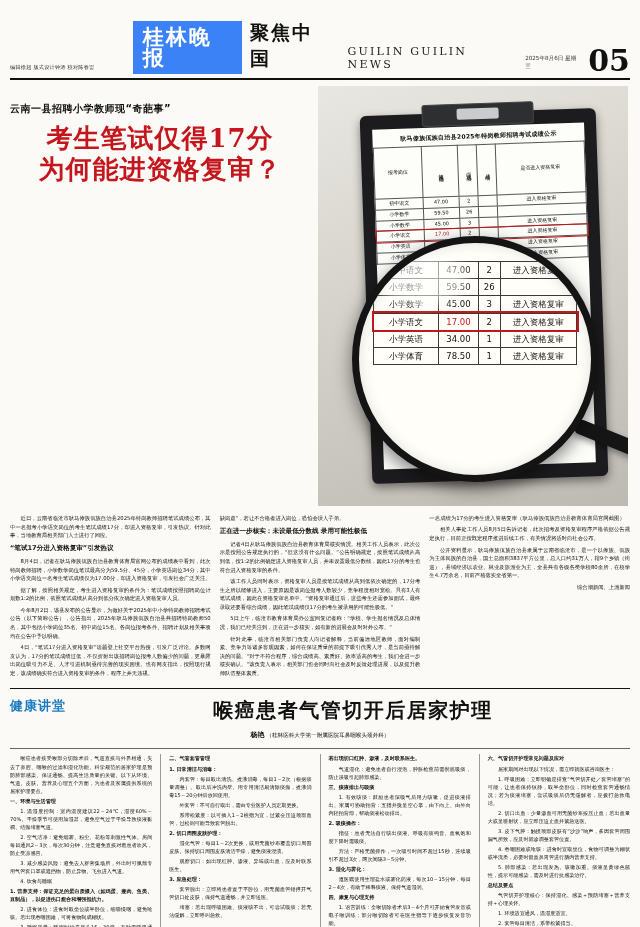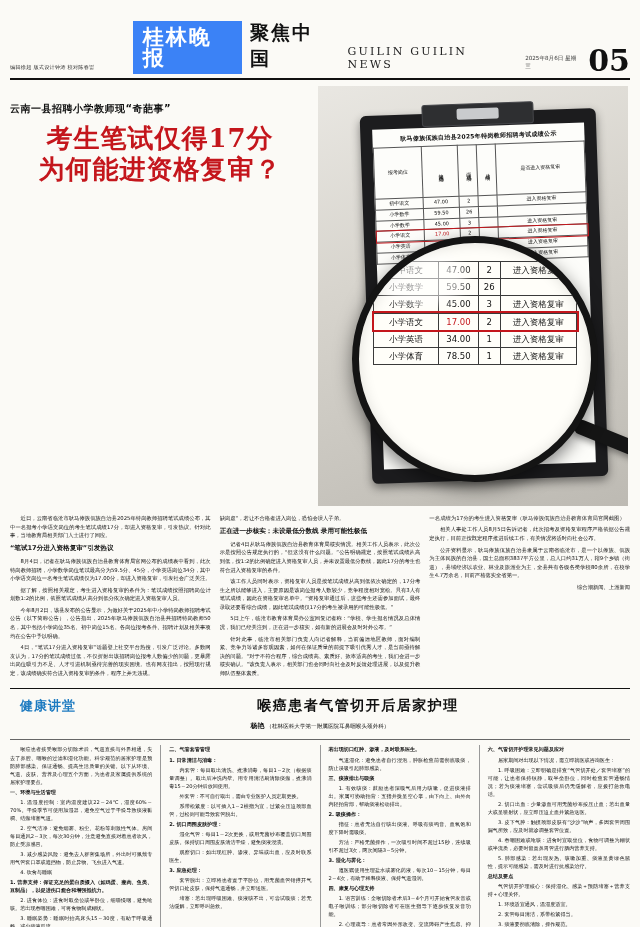--- a/index.html
+++ b/index.html
@@ -73,24 +73,24 @@
   .col { flex:1; font-size:5.3px; line-height:1.62; text-align:justify; color:#111; }
   .col p { margin:0 0 3px; text-indent:2em; }
   .col p.sub { text-indent:0; font-weight:bold; font-size:6.6px; line-height:1.4; margin:4px 0 4px; }
   .col p.nobreak { text-indent:0; }
   .byline { text-align:right; font-size:5.3px; margin-top:3px; }
 
   .divider { border-top:1px solid #111; margin:8px 0 0; }
   .divider.thin { border-top:.6px solid #666; }
 
   
-  .health-head { display:flex; gap:10px; padding:8px 0 4px;margin-left:10px; }
+  .health-head { display:flex; gap:10px; padding:8px 0 4px; }
   .health-tag { color:#1c7ac0; font-weight:bold; font-size:13px; letter-spacing:1px;
                 font-family:"DejaVu Serif","Liberation Serif",serif; }
-  .health-title { font-size:14px; font-weight:bold; letter-spacing:1.5px; margin:0 auto;
+  .health-title { font-size:20px; font-weight:bold; letter-spacing:1.5px; margin:0 auto;
                   font-family:"DejaVu Serif","Liberation Serif",serif; }
   .author { text-align:center; font-size:5.6px; margin:2px 0 5px; }
   .author b { font-size:7px; }
   .hcols { display:flex; gap:8px; }
   .hcol { flex:1; font-size:5.1px; line-height:1.58; text-align:justify; }
   .hcol p { margin:0 0 2px; text-indent:2em; }
   .hcol p.h { text-indent:0; font-weight:bold; }
   .rulev { width:0; border-left:.6px solid #999; }
 </style>
 </head>

